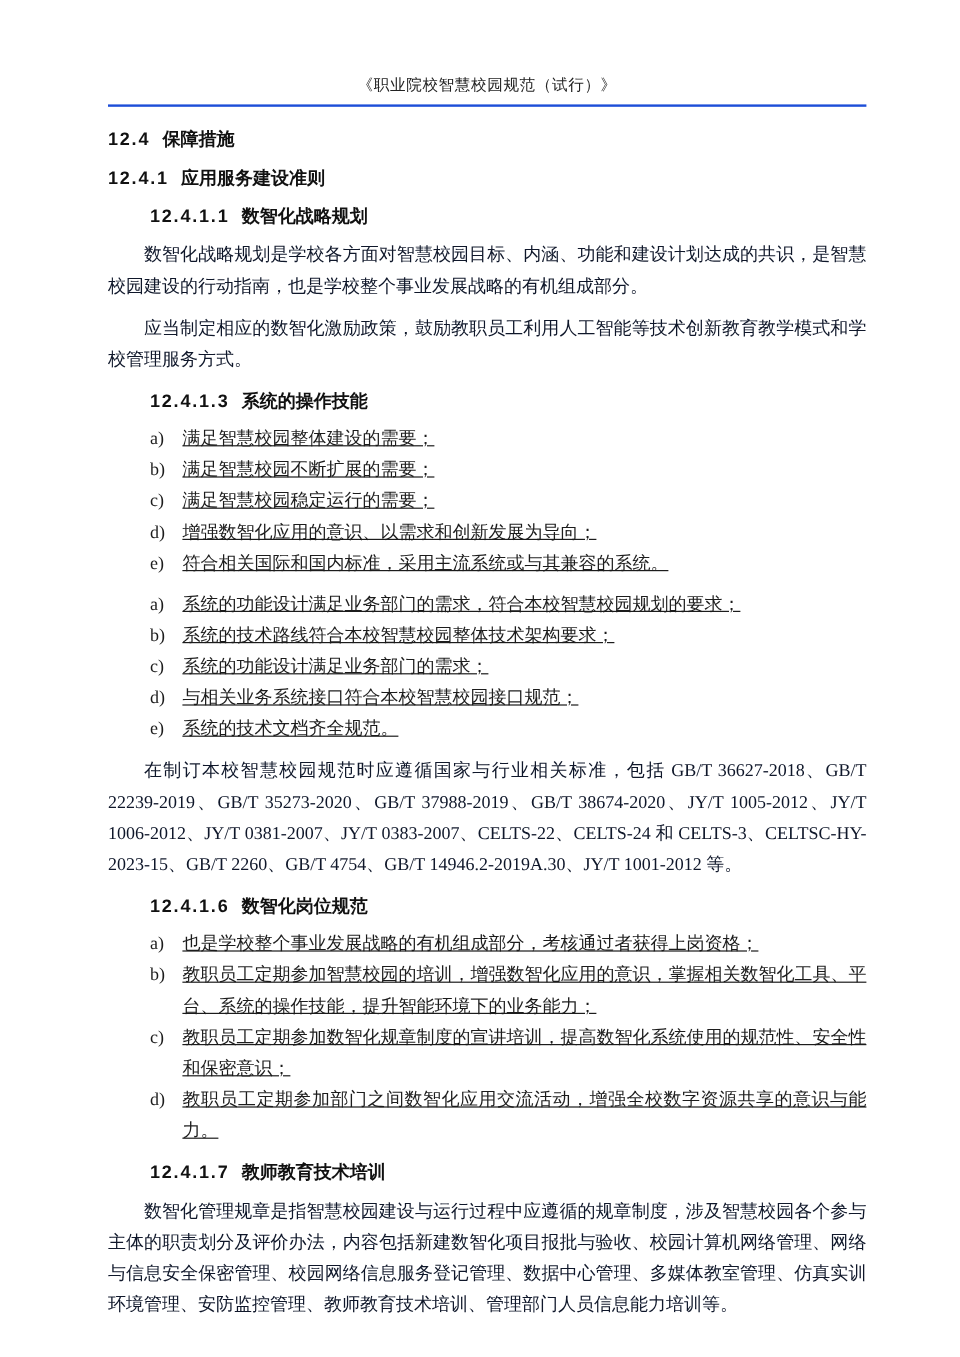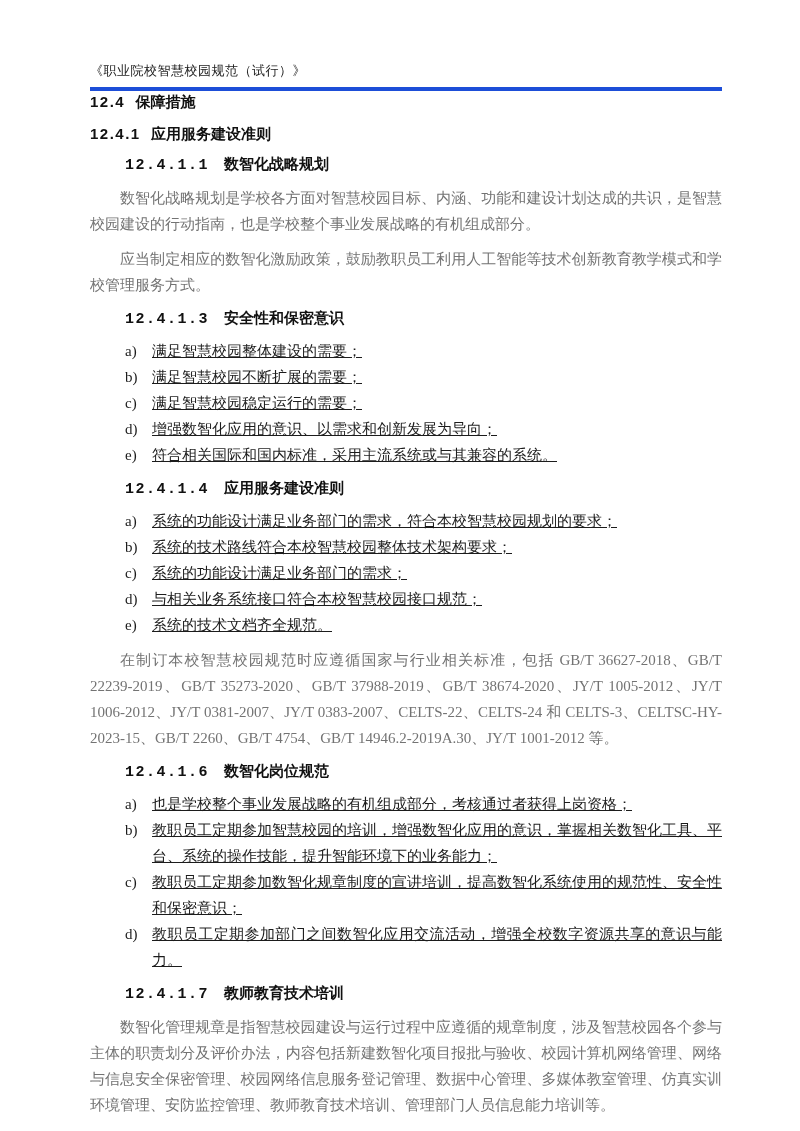--- a/index.html
+++ b/index.html
@@ -18,47 +18,47 @@
     overflow: hidden;
     box-sizing: border-box;
   }
   .content {
     position: absolute;
     left: 90px;
     top: 62px;
     width: 632px;
   }
   .doc-header {
-    border-bottom: 4px solid #1d4ed8;
+    border-bottom: 2px solid #1d4ed8;
     padding-bottom: 7px;
-    text-align: left;
+    text-align: center;
     font-size: 13px;
     letter-spacing: 0.5px;
     color: #222;
   }
   h2.sec, h3.sec, h4.sec {
     font-family: "Liberation Sans", "DejaVu Sans", sans-serif;
     font-weight: bold;
     font-size: 15px;
     color: #111;
     line-height: 20px;
     margin: 12px 0 0 0;
   }
-  h2.sec { margin-top: 1px; }
-  h4.sec { margin-left: 35px; font-family: Liberation Mono, monospace; }
+  h2.sec { margin-top: 18px; }
+  h4.sec { margin-left: 35px; }
   .sec .num {
     letter-spacing: 1.5px;
     margin-right: 6px;
   }
   p.body-para {
     margin: 9px 0 0 0;
     line-height: 26px;
     text-indent: 2em;
     text-align: justify;
-    color: #737373;
+    color: #0f172a;
   }
   ul.letter-list {
     list-style: none;
     margin: 8px 0 0 35px;
     padding: 0;
   }
   ul.letter-list li {
     display: flex;
     line-height: 26px;
     text-align: justify;
@@ -106,21 +106,21 @@
       <span>数智化战略规划</span>
     </h4>
 
     <p class="body-para">数智化战略规划是学校各方面对智慧校园目标、内涵、功能和建设计划达成的共识，是智慧校园建设的行动指南，也是学校整个事业发展战略的有机组成部分。</p>
 
 
     <p class="body-para">应当制定相应的数智化激励政策，鼓励教职员工利用人工智能等技术创新教育教学模式和学校管理服务方式。</p>
 
     <h4 class="sec">
       <span class="num">12.4.1.3</span>
-      <span>安全性和保密意识</span>
+      <span>系统的操作技能</span>
     </h4>
 
     <ul class="letter-list">
       <li>
         <span class="marker">a)</span>
         <span class="li-text">满足智慧校园整体建设的需要；</span>
       </li>
       <li>
         <span class="marker">b)</span>
         <span class="li-text">满足智慧校园不断扩展的需要；</span>
@@ -132,24 +132,20 @@
       <li>
         <span class="marker">d)</span>
         <span class="li-text">增强数智化应用的意识、以需求和创新发展为导向；</span>
       </li>
       <li>
         <span class="marker">e)</span>
         <span class="li-text">符合相关国际和国内标准，采用主流系统或与其兼容的系统。</span>
       </li>
     </ul>
 
-    <h4 class="sec">
-      <span class="num">12.4.1.4</span>
-      <span>应用服务建设准则</span>
-    </h4>
 
     <ul class="letter-list">
       <li>
         <span class="marker">a)</span>
         <span class="li-text">系统的功能设计满足业务部门的需求，符合本校智慧校园规划的要求；</span>
       </li>
       <li>
         <span class="marker">b)</span>
         <span class="li-text">系统的技术路线符合本校智慧校园整体技术架构要求；</span>
       </li>

